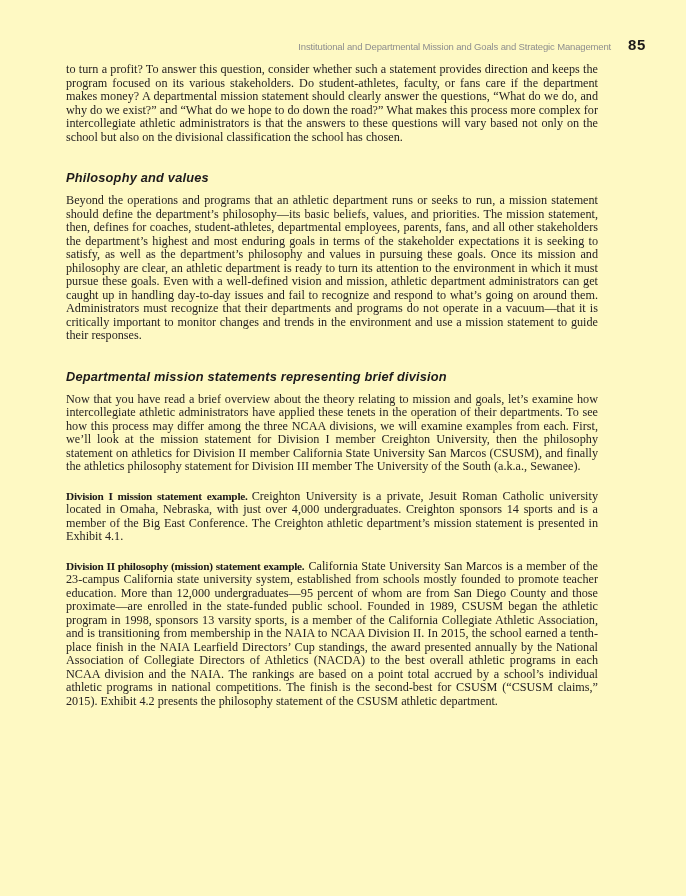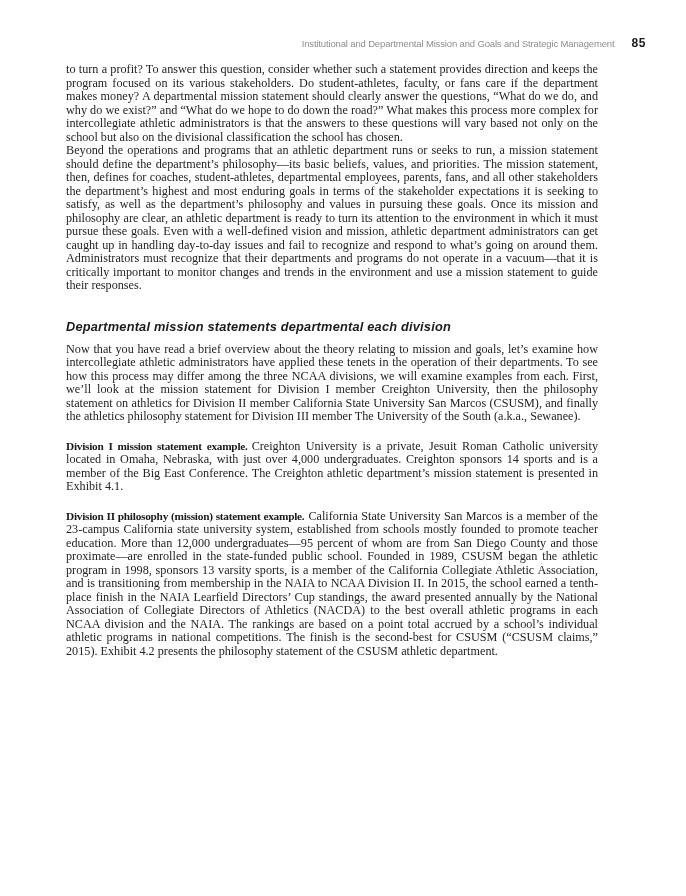--- a/index.html
+++ b/index.html
@@ -5,21 +5,21 @@
   html, body { margin: 0; padding: 0; }
   body {
     background: #e9e9e9;
     font-family: "Liberation Serif", serif;
   }
   .page {
     position: relative;
     width: 686px;
     height: 896px;
     margin: 0 auto;
-    background: #ffffff;
+    background: #fef9c3;
     color: #262222;
     overflow: hidden;
   }
   .page-header {
     position: absolute;
     top: 36px;
     left: 78px;
     right: 40px;
     display: flex;
     justify-content: flex-end;
@@ -28,21 +28,21 @@
   }
   .running-head {
     font-family: "Liberation Sans", sans-serif;
     font-size: 9.5px;
     letter-spacing: -0.15px;
     color: #8e8e8e;
     white-space: nowrap;
   }
   .page-number {
     font-family: "Liberation Sans", sans-serif;
-    font-size: 12px;
+    font-size: 15px;
     font-weight: 700;
     letter-spacing: 0.6px;
     color: #1c1919;
   }
   .text-column {
     position: absolute;
     top: 63px;
     left: 66px;
     width: 532px;
   }
@@ -79,24 +79,25 @@
 
   <div class="page-header">
     <span class="running-head">Institutional and Departmental Mission and Goals and Strategic Management</span>
     <span class="page-number">85</span>
   </div>
 
   <div class="text-column">
 
     <p>to turn a profit? To answer this question, consider whether such a statement provides direction and keeps the program focused on its various stakeholders. Do student-athletes, faculty, or fans care if the department makes money? A departmental mission statement should clearly answer the questions, “What do we do, and why do we exist?” and “What do we hope to do down the road?” What makes this process more complex for intercollegiate athletic administrators is that the answers to these questions will vary based not only on the school but also on the divisional classification the school has chosen.</p>
 
+    <h2 class="section-heading">Philosophy and values</h2>
 
     <p>Beyond the operations and programs that an athletic department runs or seeks to run, a mission statement should define the department’s philosophy—its basic beliefs, values, and priorities. The mission statement, then, defines for coaches, student-athletes, departmental employees, parents, fans, and all other stakeholders the department’s highest and most enduring goals in terms of the stakeholder expectations it is seeking to satisfy, as well as the department’s philosophy and values in pursuing these goals. Once its mission and philosophy are clear, an athletic department is ready to turn its attention to the environment in which it must pursue these goals. Even with a well-defined vision and mission, athletic department administrators can get caught up in handling day-to-day issues and fail to recognize and respond to what’s going on around them. Administrators must recognize that their departments and programs do not operate in a vacuum—that it is critically important to monitor changes and trends in the environment and use a mission statement to guide their responses.</p>
 
-    <h2 class="section-heading">Departmental mission statements departmental each division</h2>
+    <h2 class="section-heading">Departmental mission statements representing brief division</h2>
 
     <p>Now that you have read a brief overview about the theory relating to mission and goals, let’s examine how intercollegiate athletic administrators have applied these tenets in the operation of their departments. To see how this process may differ among the three NCAA divisions, we will examine examples from each. First, we’ll look at the mission statement for Division I member Creighton University, then the philosophy statement on athletics for Division II member California State University San Marcos (CSUSM), and finally the athletics philosophy statement for Division III member The University of the South (a.k.a., Sewanee).</p>
 
     <p class="example-para"><span class="runin-label">Division I mission statement example.</span><span>Creighton University is a private, Jesuit Roman Catholic university located in Omaha, Nebraska, with just over 4,000 undergraduates. Creighton sponsors 14 sports and is a member of the Big East Conference. The Creighton athletic department’s mission statement is presented in Exhibit 4.1.</span></p>
 
     <p class="example-para"><span class="runin-label">Division II philosophy (mission) statement example.</span><span>California State University San Marcos is a member of the 23-campus California state university system, established from schools mostly founded to promote teacher education. More than 12,000 undergraduates—95 percent of whom are from San Diego County and those proximate—are enrolled in the state-funded public school. Founded in 1989, CSUSM began the athletic program in 1998, sponsors 13 varsity sports, is a member of the California Collegiate Athletic Association, and is transitioning from membership in the NAIA to NCAA Division II. In 2015, the school earned a tenth-place finish in the NAIA Learfield Directors’ Cup standings, the award presented annually by the National Association of Collegiate Directors of Athletics (NACDA) to the best overall athletic programs in each NCAA division and the NAIA. The rankings are based on a point total accrued by a school’s individual athletic programs in national competitions. The finish is the second-best for CSUSM (“CSUSM claims,” 2015). Exhibit 4.2 presents the philosophy statement of the CSUSM athletic department.</span></p>
 
   </div>
 </div>
 

